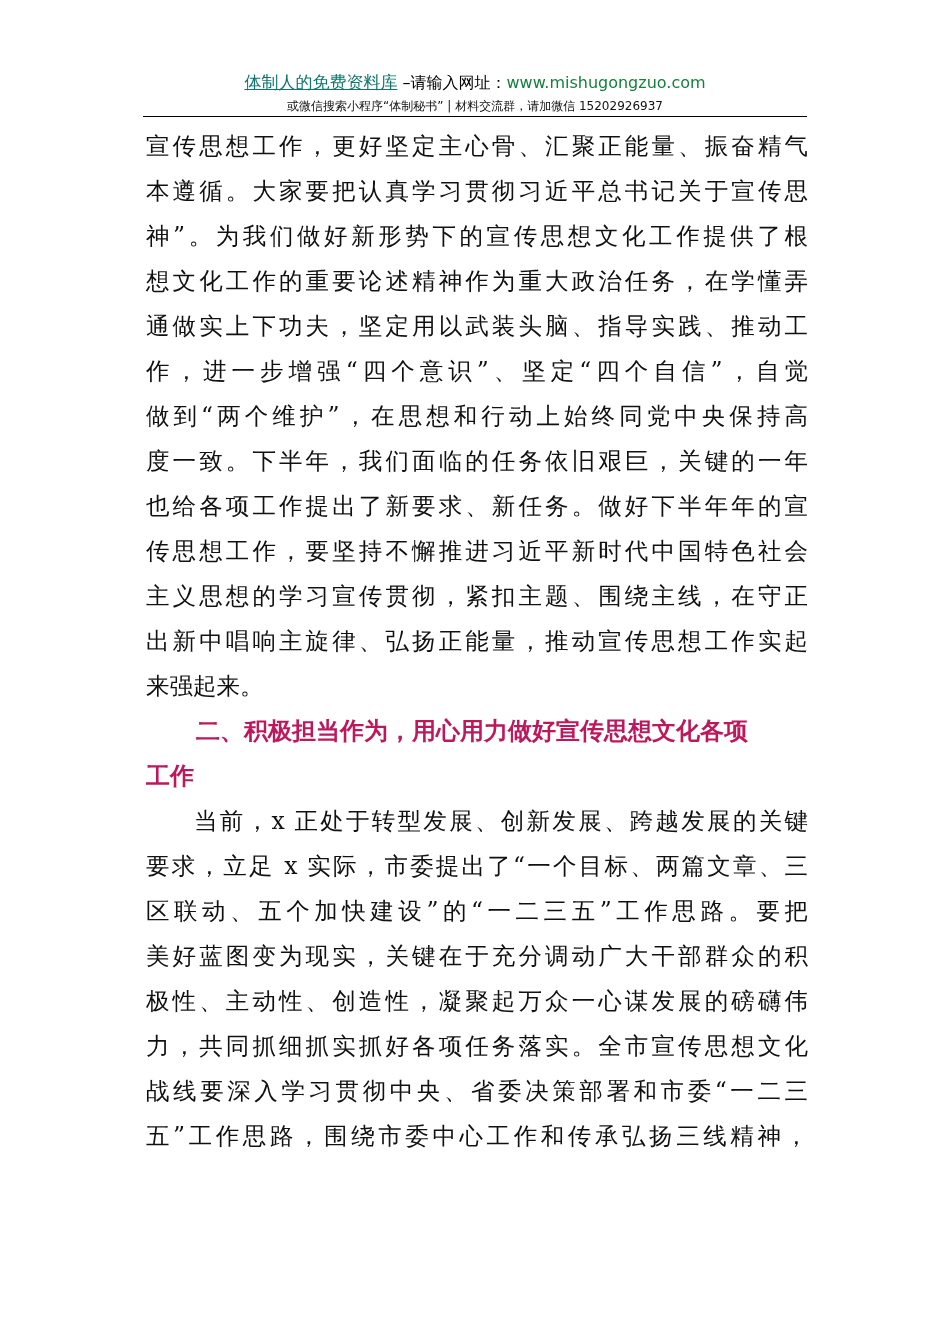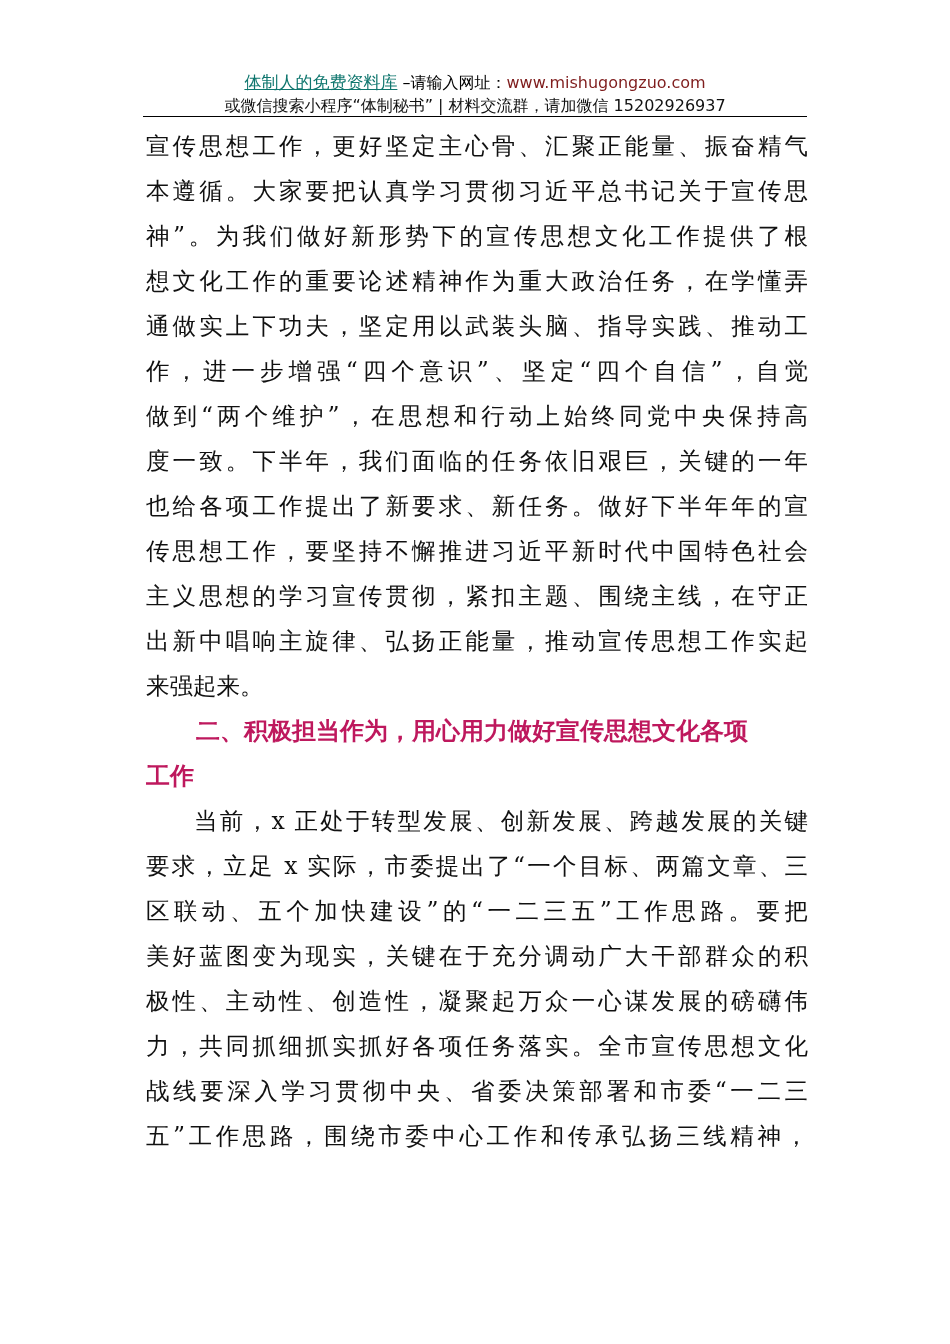--- a/index.html
+++ b/index.html
@@ -3,22 +3,22 @@
   <meta charset="utf-8">
   <style>
     html, body { margin: 0; padding: 0; background: #ffffff; }
     body { width: 950px; height: 1344px; position: relative; overflow: hidden; }
     .page { position: absolute; left: 0; top: 0; width: 950px; height: 1344px; background: #fff; }
 
     .header { position: absolute; left: 143px; top: 70px; width: 664px; text-align: center;
       font-family: "DejaVu Sans", "Liberation Sans", sans-serif; }
     .header-line1 { height: 24px; line-height: 24px; font-size: 16px; color: #000; white-space: nowrap; }
     .header-line1 .brand { color: #0f766e; font-size: 17px; text-decoration: underline; }
-    .header-line1 .url { color: #7f1d1d; }
-    .header-line2 { height: 24px; line-height: 24px; font-size: 16px; color: #111; white-space: nowrap; }
+    .header-line1 .url { color: #15803d; }
+    .header-line2 { height: 24px; line-height: 24px; font-size: 12px; color: #111; white-space: nowrap; }
     .header-rule { position: absolute; left: 143px; top: 116px; width: 664px; height: 0; border-top: 1.5px solid #000; }
 
     .body { position: absolute; left: 146px; top: 124px; width: 662px;
       font-family: "DejaVu Serif", "Liberation Serif", serif; color: #111; }
     .line { height: 45px; line-height: 45px; font-size: 23.5px; white-space: nowrap;
       text-align: justify; text-align-last: justify; letter-spacing: 0; }
     .line.last { text-align-last: left; font-family: Liberation Serif, serif; }
     .line.indent { padding-left: 48px; }
     .heading { font-family: "DejaVu Sans", "Liberation Sans", sans-serif; font-weight: bold; color: #be185d; font-size: 24px; }
     .heading.first { padding-left: 50px; text-align-last: left; }

